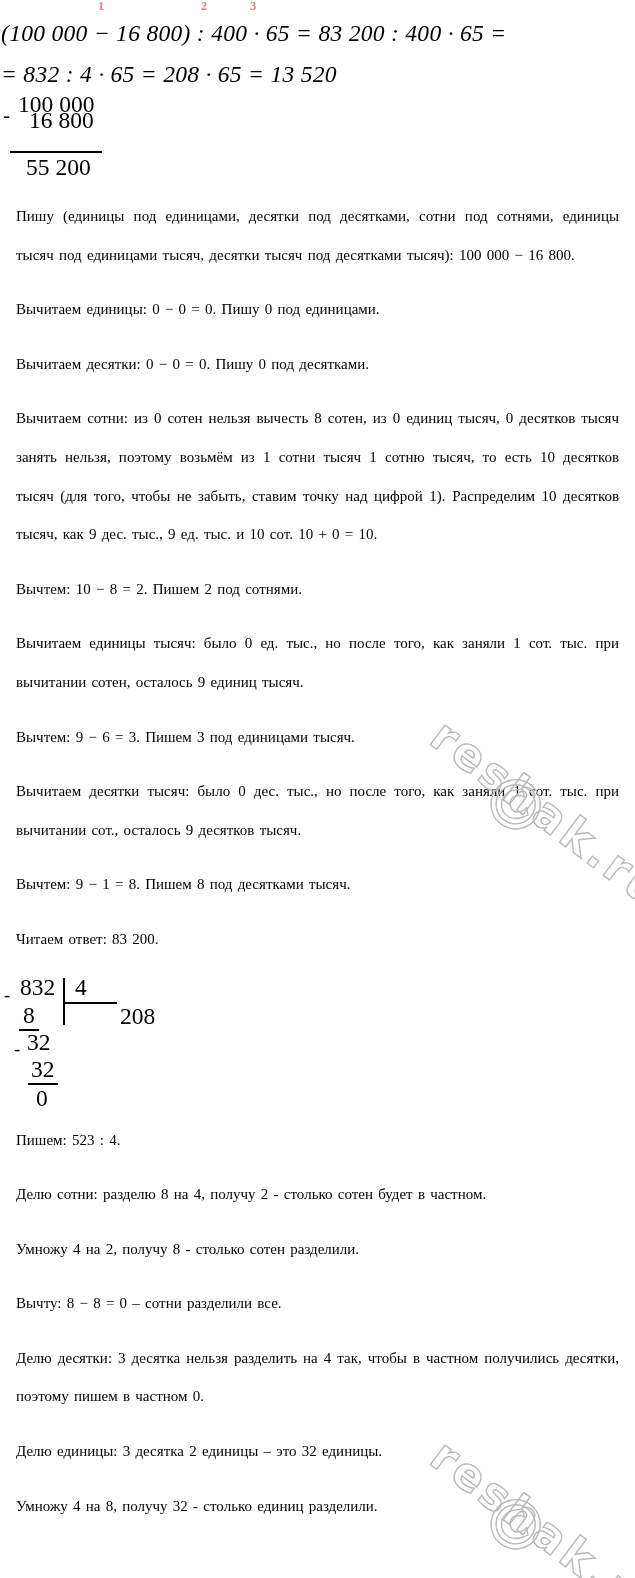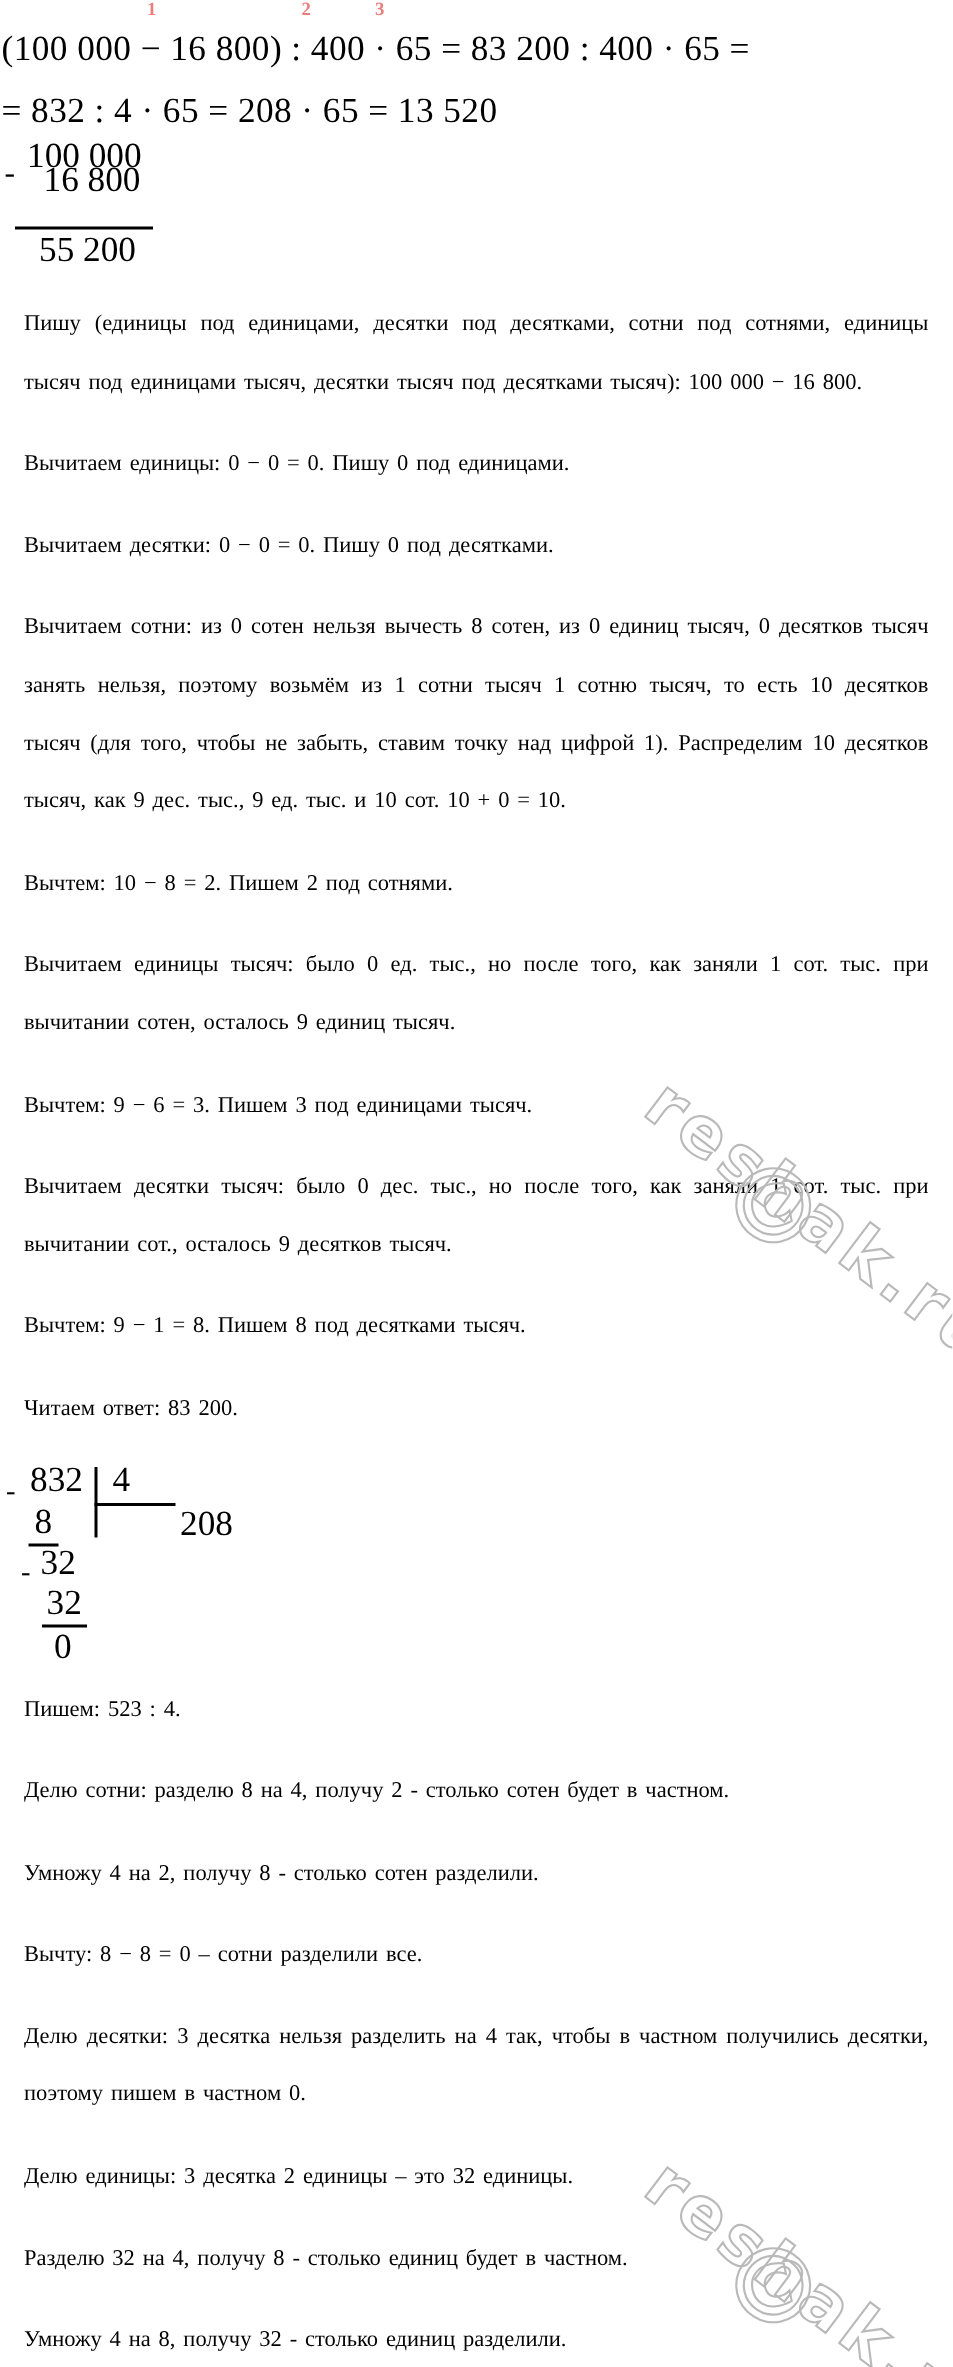--- a/index.html
+++ b/index.html
@@ -3,21 +3,21 @@
 <meta charset="utf-8">
 <style>
   html, body { margin:0; padding:0; background:#ffffff; }
   .page {
     position:relative; width:635px; height:1578px; overflow:hidden;
     background:#ffffff; color:#000;
     font-family:"Liberation Serif", serif;
   }
   
   .formula { position:relative; padding:13px 0 0 1px; font-size:23.5px; line-height:41px; height:80px; }
-  .formula-line { white-space:nowrap; letter-spacing:0.3px; }
+  .formula-line { white-space:nowrap; letter-spacing:0.3px;font-style:italic; }
   .order-mark {
     position:absolute; top:0; font-size:12.5px; line-height:12px;
     font-weight:bold;
   }
   .mark-1 { left:98px; }
   .mark-2 { left:201px; }
   .mark-3 { left:250px; }
   
   .sub-block { position:relative; height:88px; font-size:23.5px; line-height:1; }
   .sub-block span { position:absolute; white-space:nowrap; }
@@ -105,21 +105,20 @@
     <span class="db-remainder">0</span>
   </div>
 
   <div>
     <p class="body-par">Пишем:  523 : 4.</p>
     <p class="body-par">Делю сотни: разделю 8 на 4, получу 2 - столько сотен будет в частном.</p>
     <p class="body-par">Умножу 4 на 2, получу 8 - столько сотен разделили.</p>
     <p class="body-par">Вычту:  8 − 8 = 0 – сотни разделили все.</p>
     <p class="body-par">Делю десятки: 3 десятка нельзя разделить на 4 так, чтобы в частном получились десятки, поэтому пишем в частном 0.</p>
     <p class="body-par">Делю единицы: 3 десятка 2 единицы – это 32 единицы.</p>
-    <p class="body-par">Разделю 32 на 4, получу 8 - столько единиц будет в частном.</p>
     <p class="body-par">Умножу 4 на 8, получу 32 - столько единиц разделили.</p>
   </div>
 
   <span class="wm wm-text1">reshak.ru</span>
   <span class="wm wm-copy1">©</span>
   <span class="wm wm-text2">reshak.ru</span>
   <span class="wm wm-copy2">©</span>
 
 </div>
 

